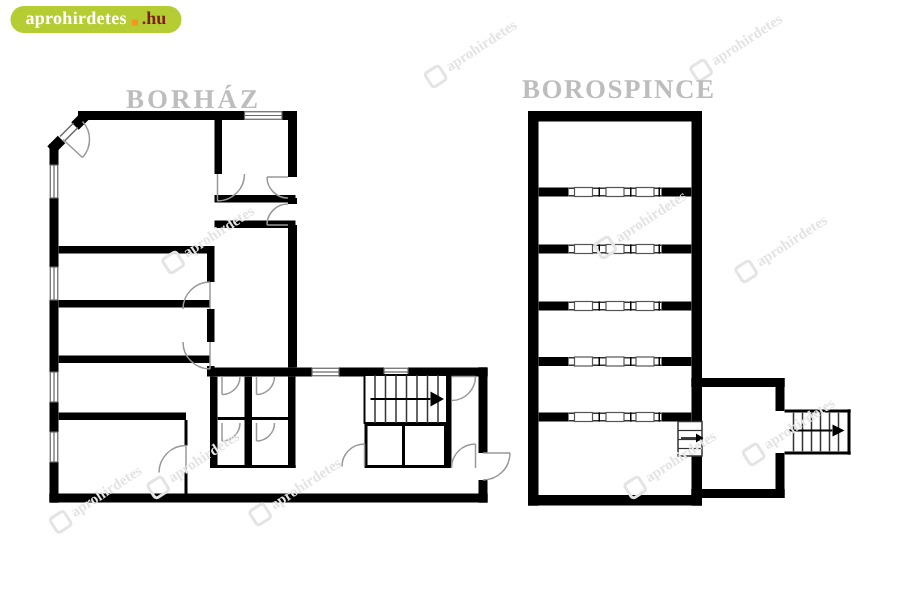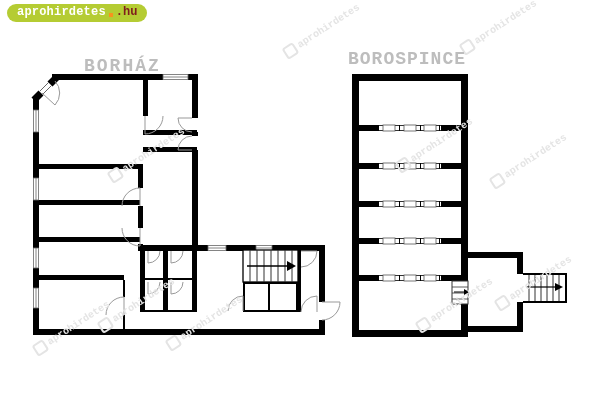--- a/index.html
+++ b/index.html
@@ -1,18 +1,18 @@
 <!DOCTYPE html>
 <html><head>
 <meta charset="utf-8">
 <style>
   html,body{margin:0;padding:0;background:#fff;}
   .stage{
     position:relative;width:600px;height:400px;background:#fff;overflow:hidden;
-    font-family:Liberation Mono, monospace;
+    font-family:Liberation Serif, serif;
   }
   svg{position:absolute;left:0;top:0;z-index:1;}
   
   .logo{
     position:absolute;left:7px;top:4px;z-index:5;
     display:flex;align-items:center;gap:2px;
     background:#b5cc33;border-radius:10px;padding:2px 10px 3px 10px;
     font-size:12px;font-weight:bold;line-height:13px;cursor:pointer;
   }
   .logo .brand{color:#ffffff;letter-spacing:0.2px;}

